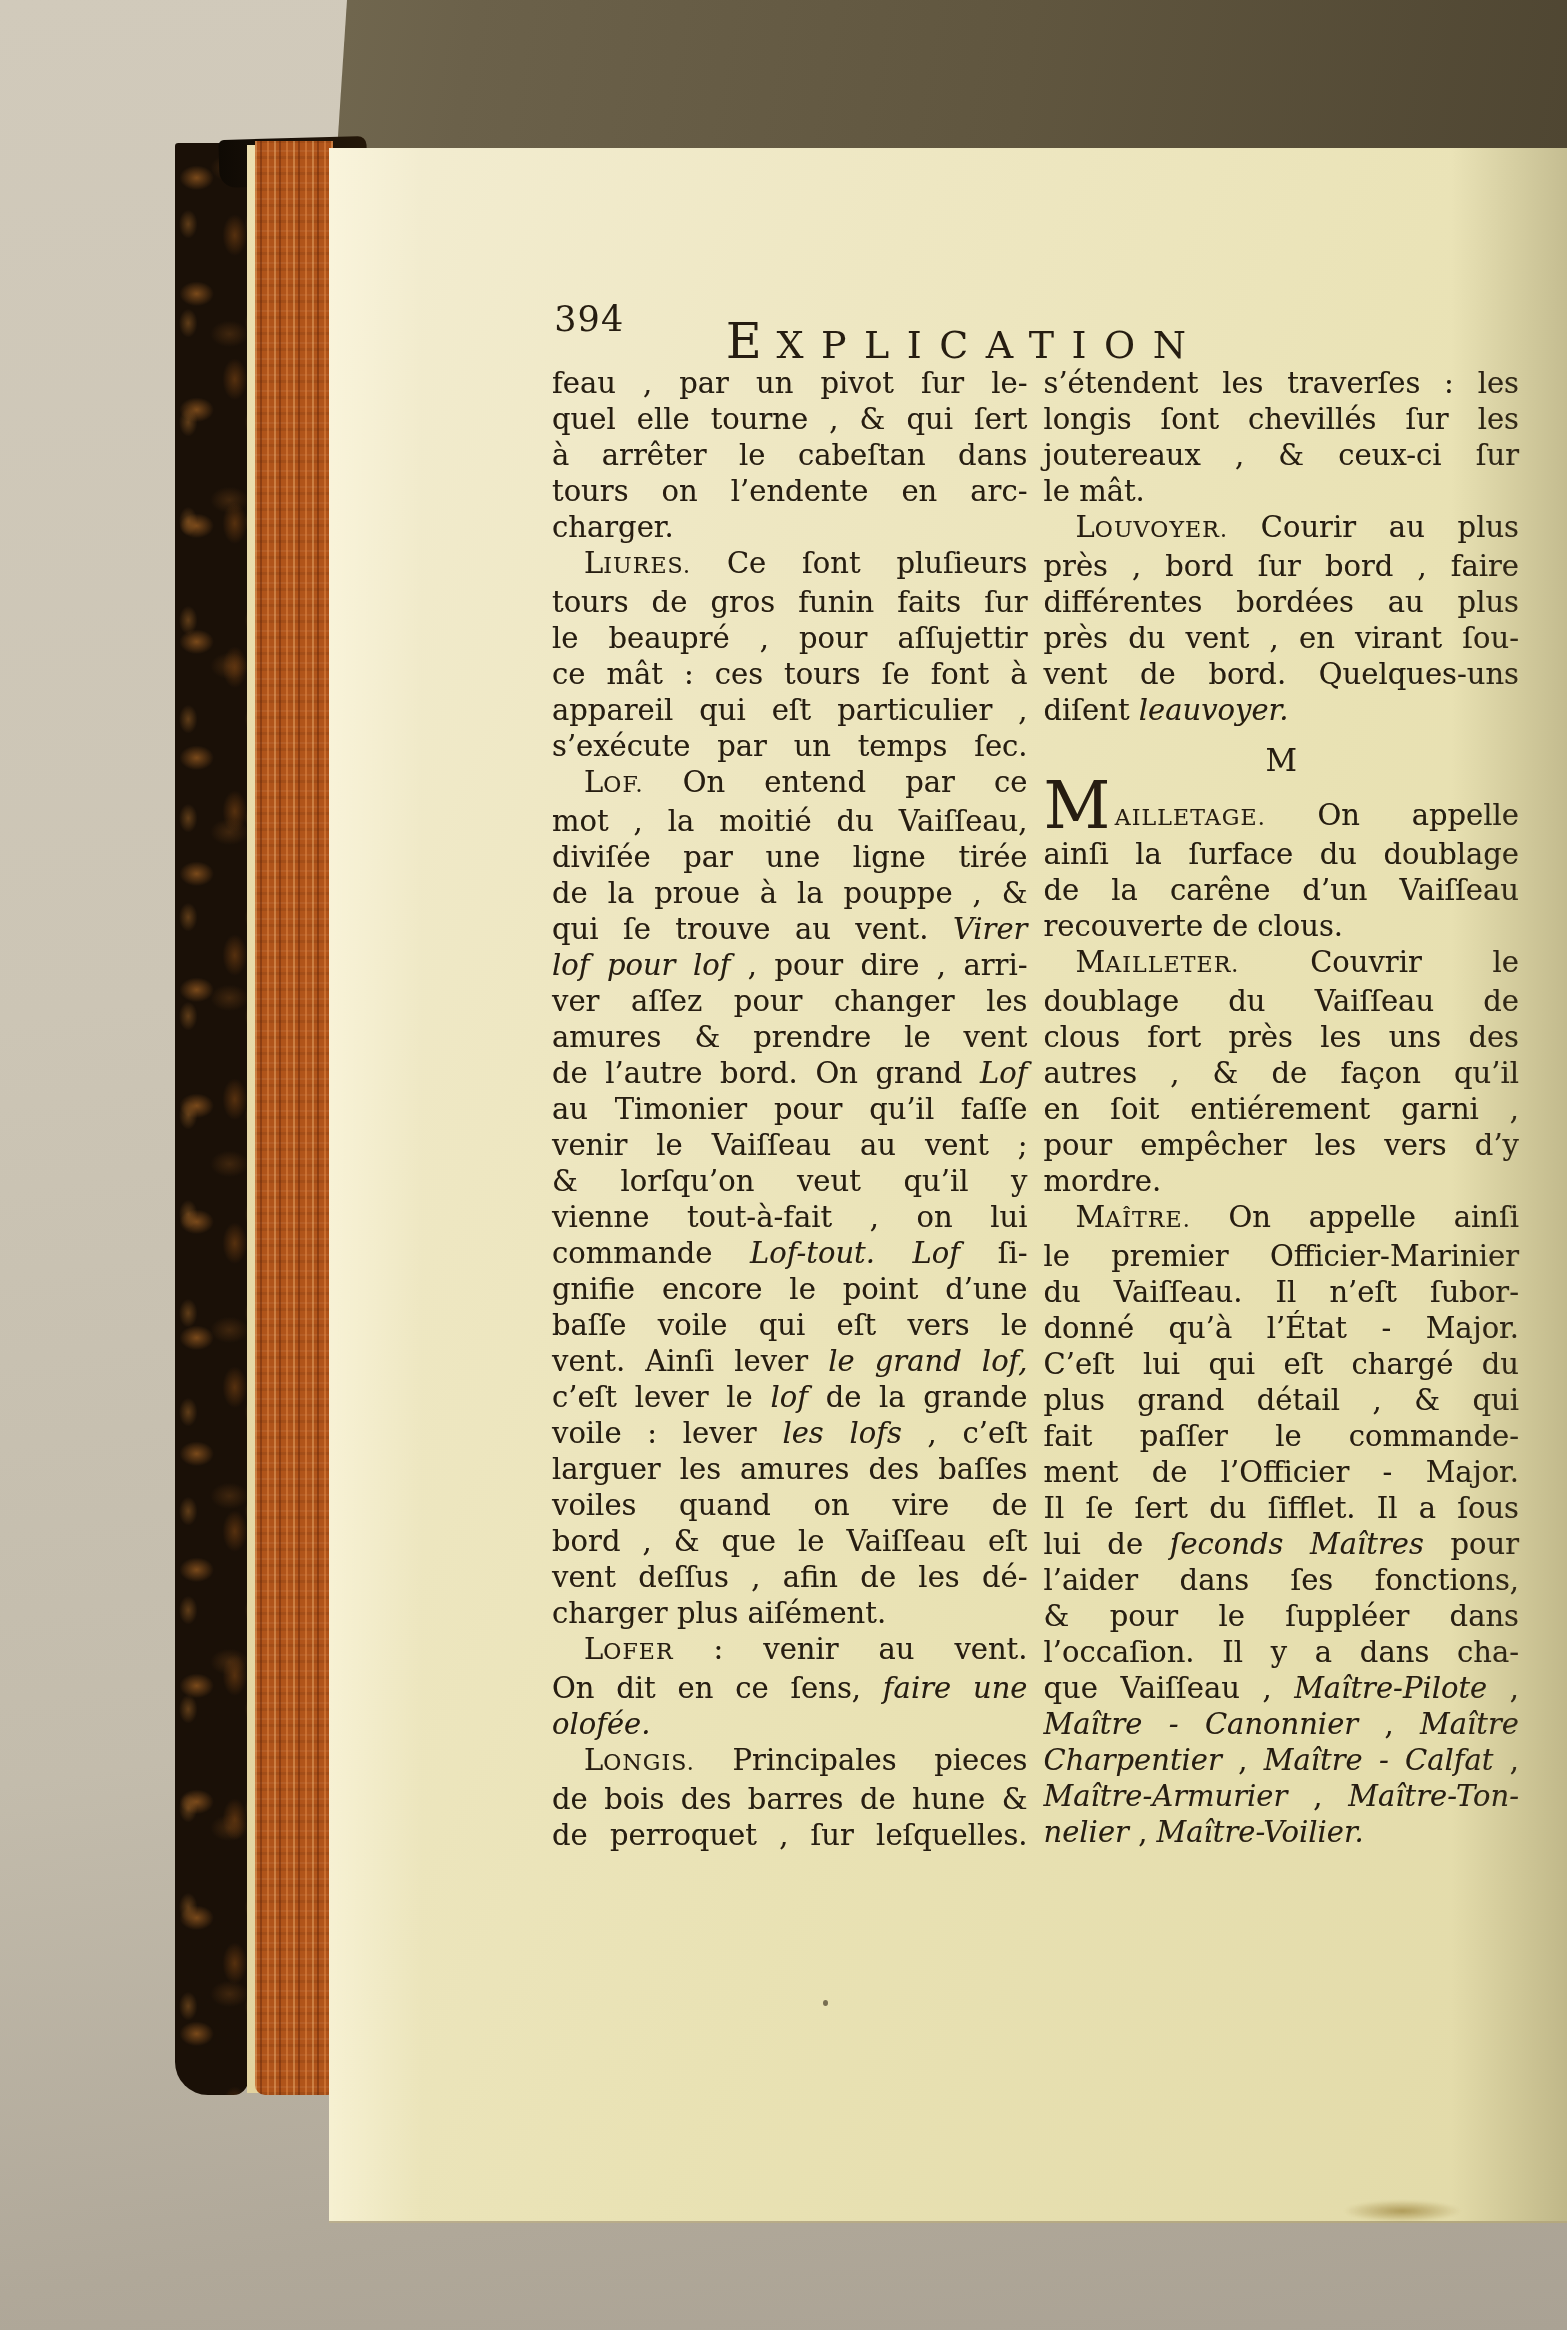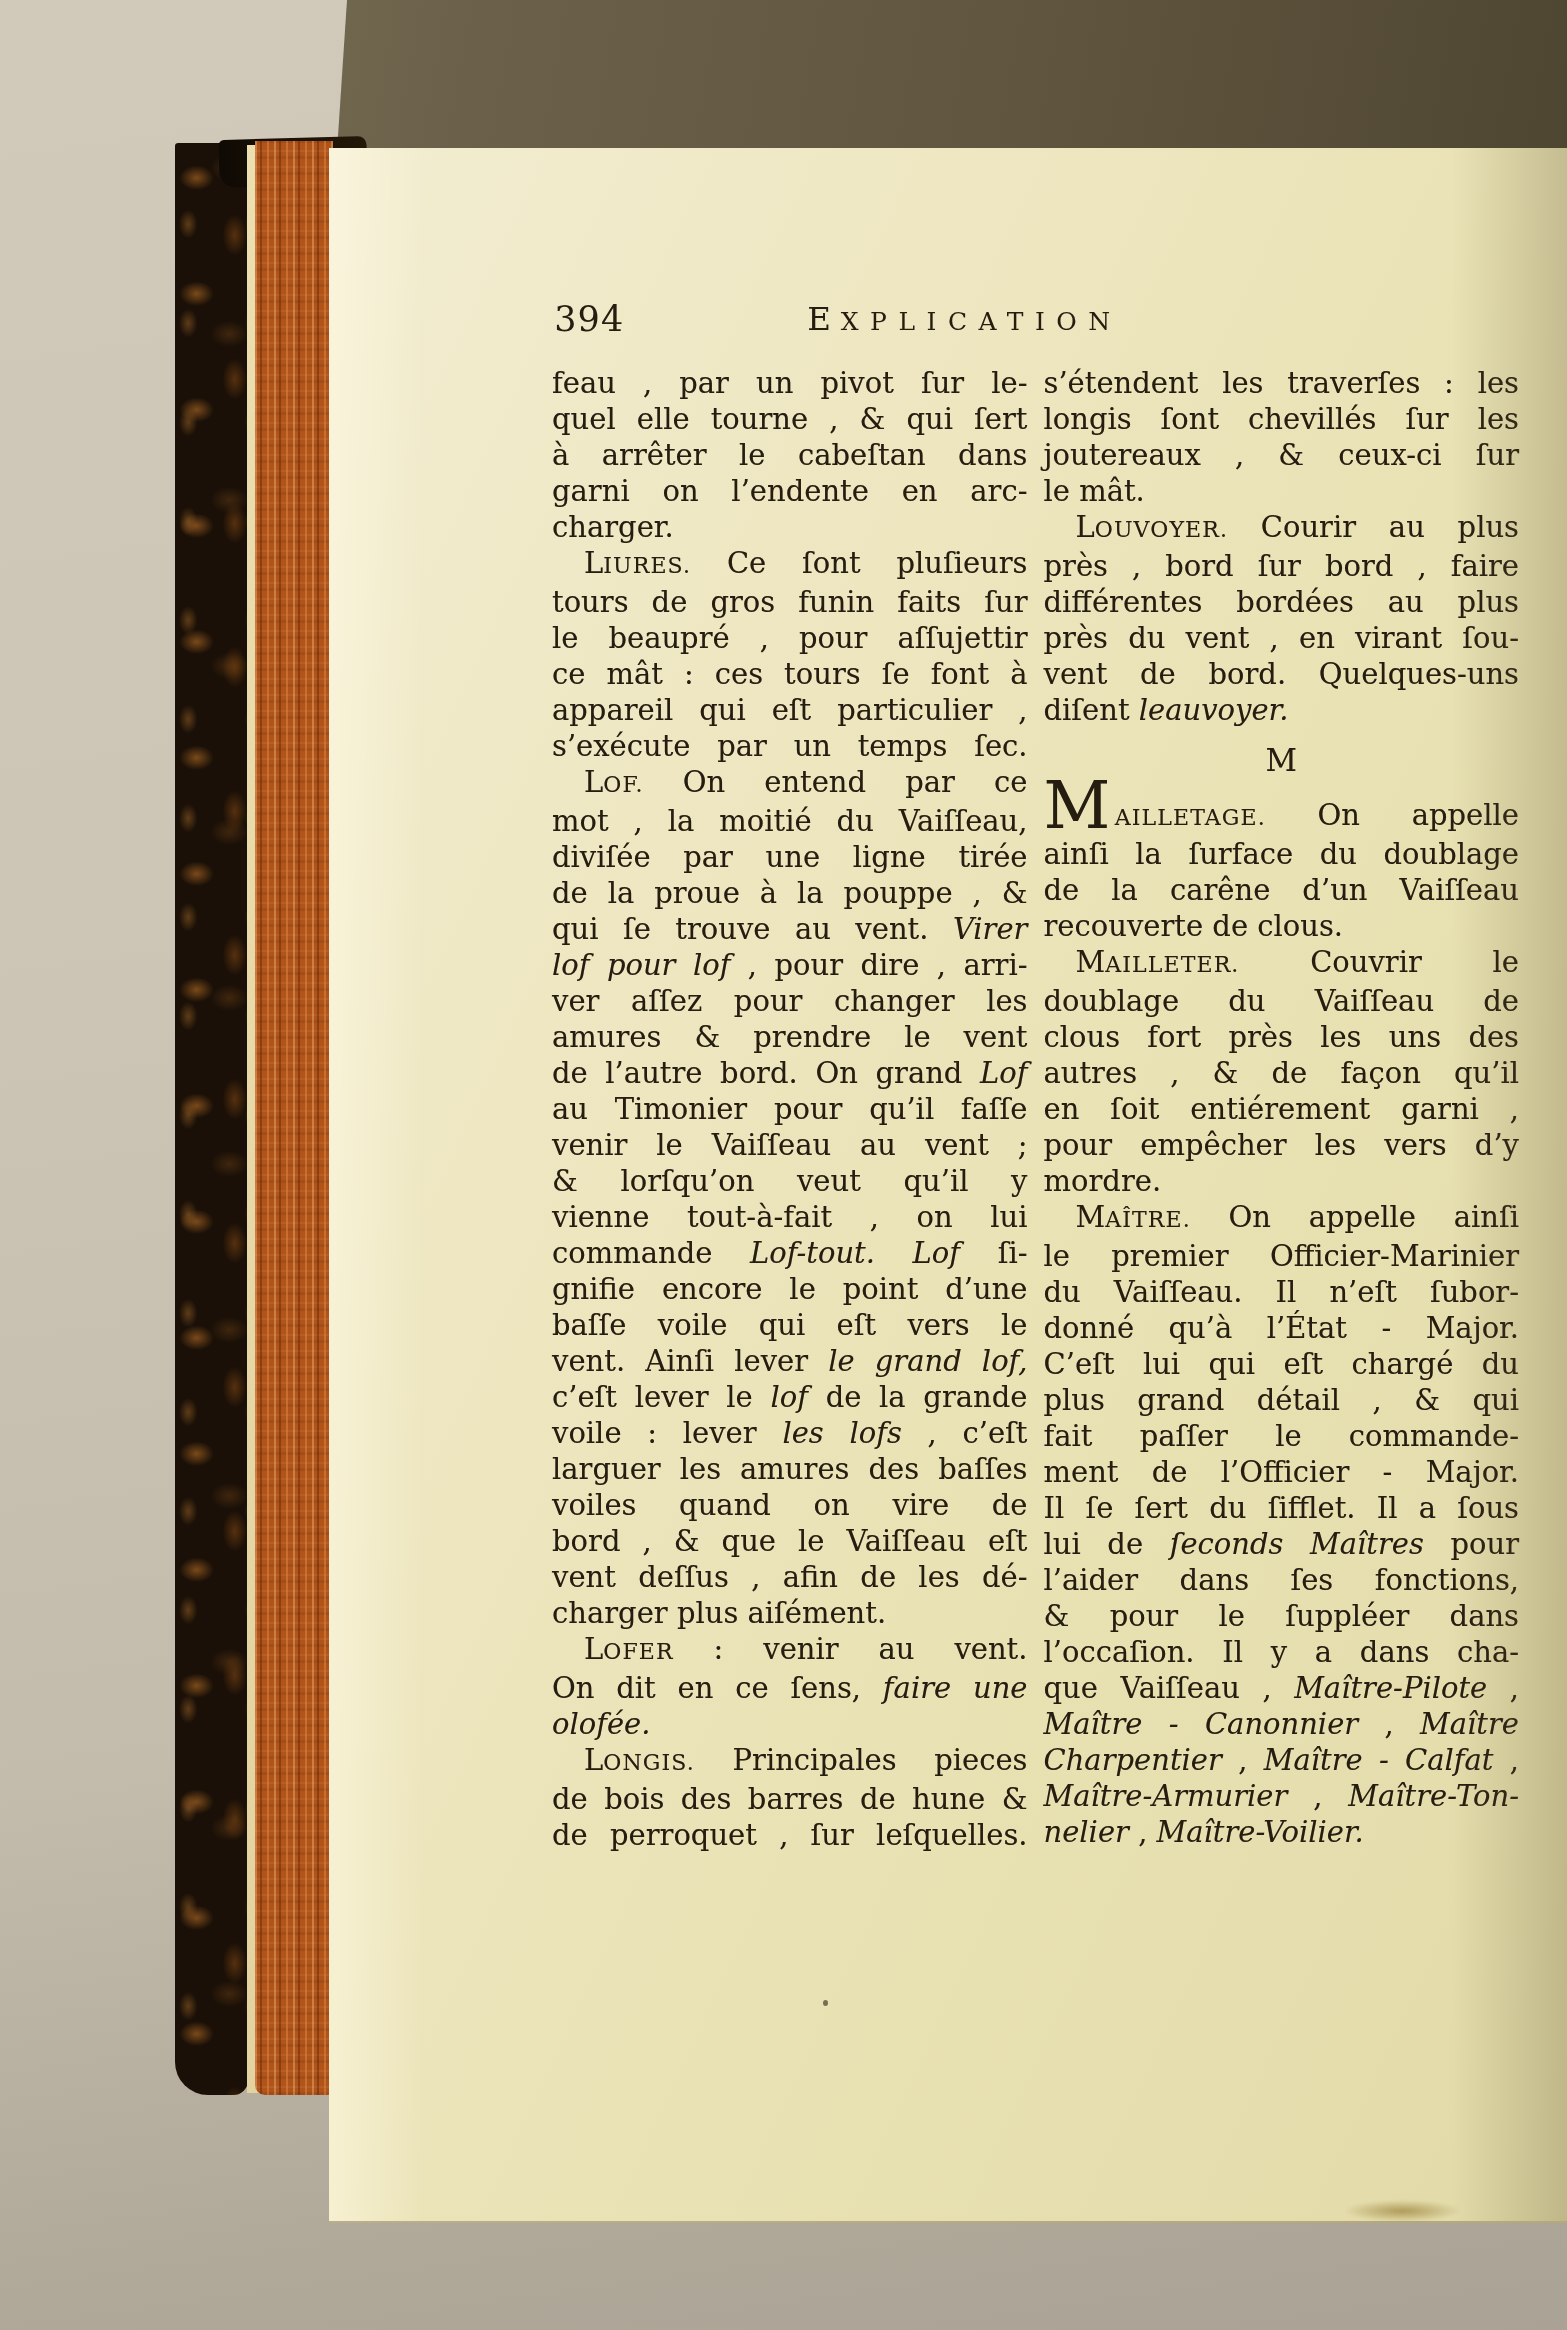--- a/index.html
+++ b/index.html
@@ -58,22 +58,22 @@
     background:linear-gradient(90deg,rgba(255,250,228,.55),rgba(255,250,228,0));pointer-events:none;}
   .gutter-shade{position:absolute;right:0;top:0;width:116px;height:100%;
     background:linear-gradient(90deg,rgba(110,100,55,0),rgba(110,100,55,.16) 55%,rgba(92,82,44,.26));pointer-events:none;}
   .stain{position:absolute;left:1014px;top:2052px;width:119px;height:22px;
     background:radial-gradient(ellipse at center,rgba(132,102,22,.55),rgba(132,102,22,0) 70%);
     filter:blur(1.1px);}
   .speck{position:absolute;width:5px;height:6px;border-radius:50%;background:rgba(60,48,30,.65);}
   
   .page-header{position:relative;height:57px;}
   .folio{position:absolute;left:2.2px;top:3.3px;font-size:35px;letter-spacing:1.1px;}
-  .running-title{position:absolute;left:calc(50% - 71px);transform:translateX(-50%);top:4px;
-    font-size:25px;letter-spacing:.46em;white-space:nowrap;text-align:right;}
+  .running-title{position:absolute;left:calc(50% - 71px);transform:translateX(-50%);top:16px;
+    font-size:38px;letter-spacing:.46em;white-space:nowrap;text-align:right;}
   .running-title::first-letter{font-size:1.3em;letter-spacing:.30em;}
   
   .columns{display:flex;gap:16px;margin-top:12px;}
   .col{width:478px;font-size:29px;line-height:36px;
     text-shadow:0 0 0.6px rgba(40,30,15,.35);}
   .line{text-align:justify;text-align-last:justify;}
   .line.nj{text-align-last:left;}
   .line.ind{text-indent:32px;}
   .line.mhead{text-align:center;text-align-last:center;margin:14.4px 0 19px;font-size:1.06em;}
   .n{font-style:normal;}
@@ -100,21 +100,21 @@
   <div class="page-header">
     <span class="folio">394</span>
     <span class="running-title">EXPLICATION</span>
   </div>
 
   <div class="columns">
     <div class="col" id="col-left">
         <div class="line"><span class="n">feau , par un pivot ſur le-</span></div>
         <div class="line"><span class="n">quel elle tourne , &amp; qui ſert</span></div>
         <div class="line"><span class="n">à arrêter le cabeſtan dans</span></div>
-        <div class="line"><span class="n">garni on l’endente en arc-</span></div>
+        <div class="line"><span class="n">tours on l’endente en arc-</span></div>
         <div class="line nj"><span class="n">charger.</span></div>
         <div class="line ind"><span class="n">L</span><span class="sc">IURES.</span><span class="n"> Ce ſont pluſieurs</span></div>
         <div class="line"><span class="n">tours de gros funin faits ſur</span></div>
         <div class="line"><span class="n">le beaupré , pour aſſujettir</span></div>
         <div class="line"><span class="n">ce mât : ces tours ſe font à</span></div>
         <div class="line"><span class="n">appareil qui eſt particulier ,</span></div>
         <div class="line"><span class="n">s’exécute par un temps ſec.</span></div>
         <div class="line ind"><span class="n">L</span><span class="sc">OF.</span><span class="n"> On entend par ce</span></div>
         <div class="line"><span class="n">mot , la moitié du Vaiſſeau,</span></div>
         <div class="line"><span class="n">diviſée par une ligne tirée</span></div>

